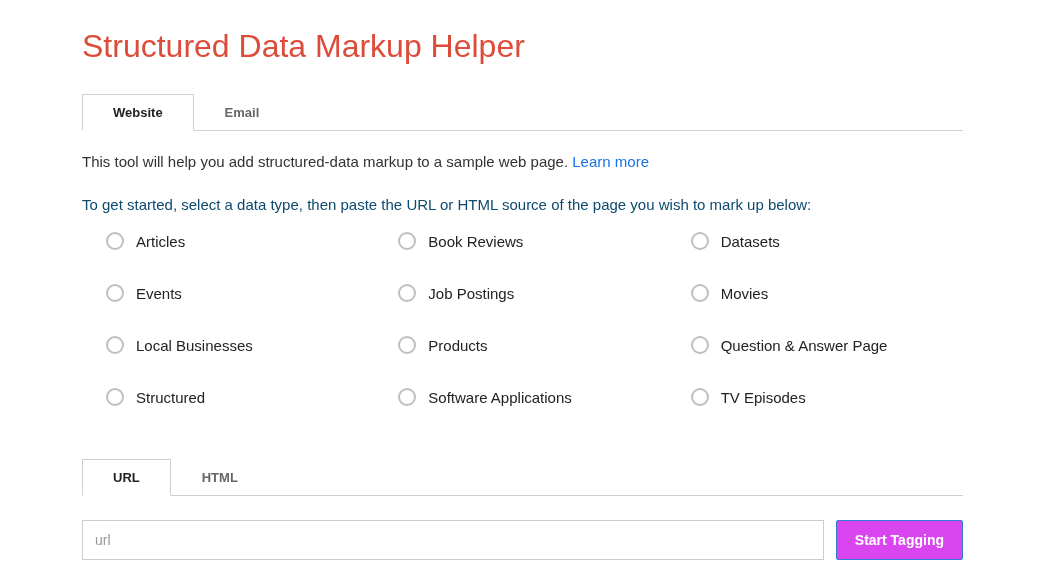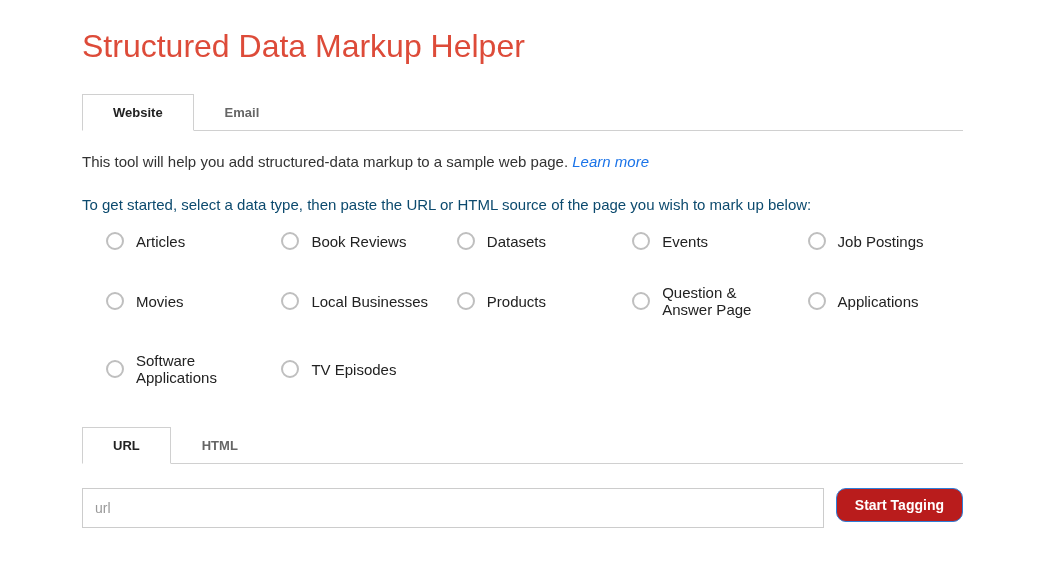--- a/index.html
+++ b/index.html
@@ -46,34 +46,33 @@
     .intro {
       font-size: 15px;
       color: #333;
       margin-bottom: 20px;
       line-height: 1.5;
     }
     .learn-more {
       color: #1a73e8;
       text-decoration: none;
       cursor: pointer;
-      font-style: italic;
     }
     .instruction {
       font-size: 15px;
       color: #0c4a6e;
       margin-bottom: 16px;
       line-height: 1.5;
     }
     .radio-grid {
       display: grid;
-      grid-template-columns: repeat(5, 1fr);
+      grid-template-columns: repeat(3, 1fr);
       row-gap: 34px;
       column-gap: 20px;
-      margin-bottom: 40px;
+      margin-bottom: 52px;
       padding-left: 24px;
     }
     .radio-item {
       display: flex;
       align-items: center;
       gap: 12px;
       cursor: pointer;
     }
     .radio-circle {
       width: 18px;
@@ -117,29 +116,29 @@
       border: 1px solid #ccc;
       padding: 10px 12px;
       font-size: 14px;
       color: #888;
       height: 40px;
     }
     .url-input::placeholder {
       color: #999;
     }
     .start-button {
-      background: #b91c1c;
+      background: #d946ef;
       color: #fff;
       border: 1px solid #2f7ed8;
       padding: 0 18px;
       font-size: 14px;
       font-weight: bold;
       cursor: pointer;
-      height: 34px;
-      border-radius: 10px;
+      height: 40px;
+      border-radius: 2px;
     }
   </style>
 </head>
 <body>
 
 <h1 class="page-title">Structured Data Markup Helper</h1>
 
 <div class="tabs">
   <div class="tab active">Website</div>
   <div class="tab">Email</div>
@@ -183,21 +182,21 @@
   <div class="radio-item">
     <span class="radio-circle"></span>
     <span class="radio-label">Products</span>
   </div>
   <div class="radio-item">
     <span class="radio-circle"></span>
     <span class="radio-label">Question &amp; Answer Page</span>
   </div>
   <div class="radio-item">
     <span class="radio-circle"></span>
-    <span class="radio-label">Applications</span>
+    <span class="radio-label">Structured</span>
   </div>
   <div class="radio-item">
     <span class="radio-circle"></span>
     <span class="radio-label">Software Applications</span>
   </div>
   <div class="radio-item">
     <span class="radio-circle"></span>
     <span class="radio-label">TV Episodes</span>
   </div>
 </div>

